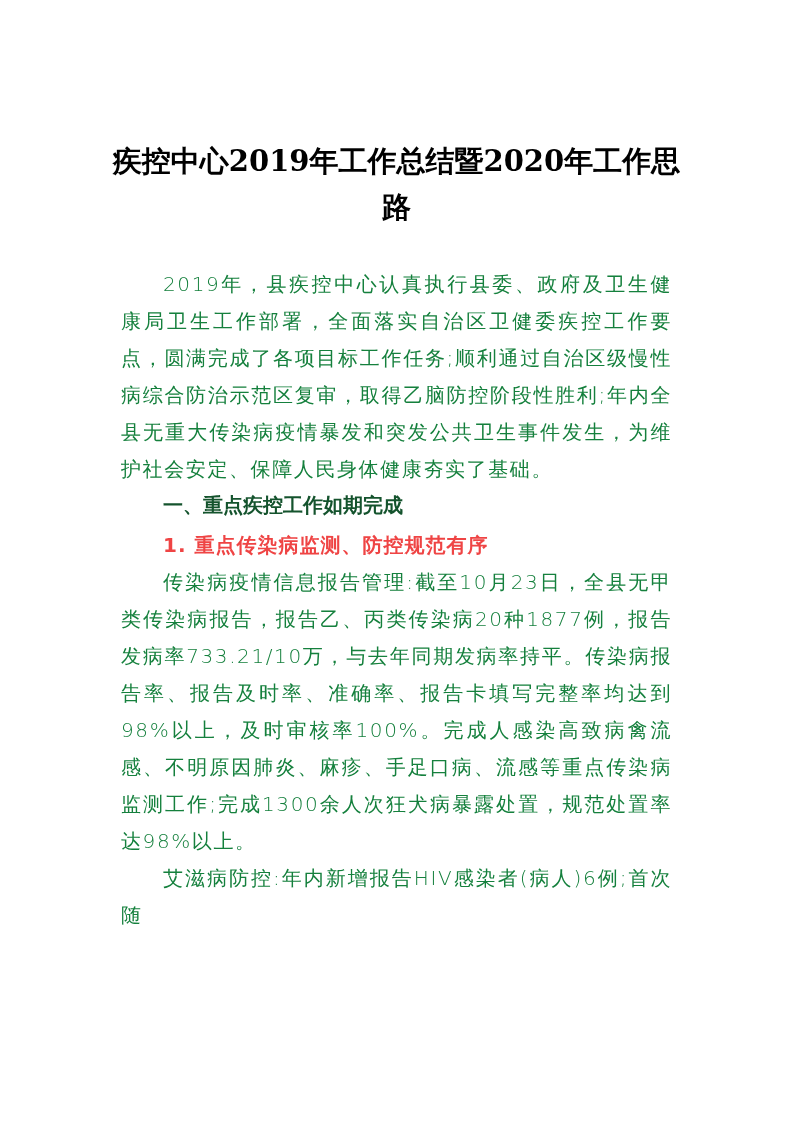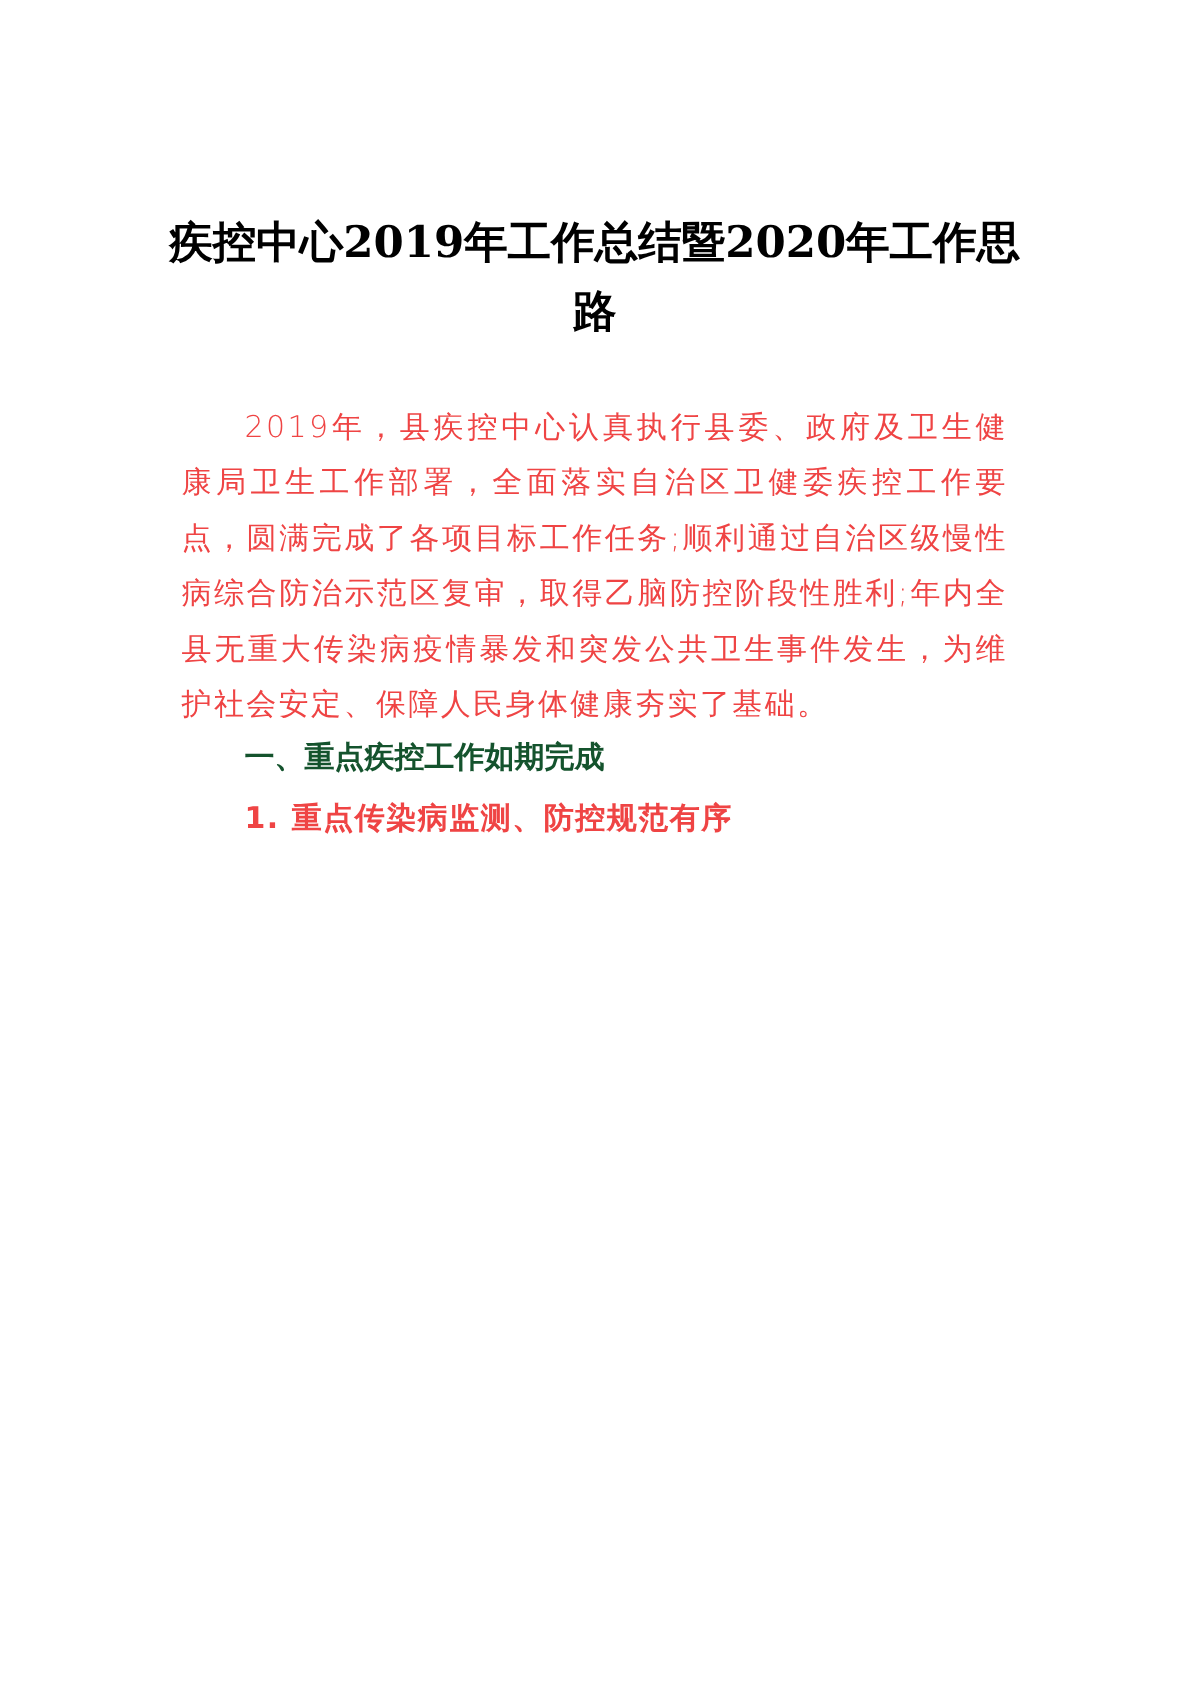--- a/index.html
+++ b/index.html
@@ -4,31 +4,33 @@
 <style>
   html, body { margin: 0; padding: 0; background: #ffffff; }
   body { width: 793px; height: 1122px; position: relative; overflow: hidden;
          font-family: "DejaVu Serif", "Liberation Serif", serif; color: #111; }
   .page { position: absolute; left: 0; top: 0; width: 786px; height: 1122px; background: #fff; }
   .title { position: absolute; left: 110px; width: 573px; top: 138px; text-align: center;
            font-family: "DejaVu Serif", serif; font-weight: bold; font-size: 29px;
            line-height: 46px; letter-spacing: 0px; color: #000; }
   .body { position: absolute; left: 121px; width: 551px; top: 266px; }
   .p { font-size: 20px; line-height: 37px; text-align: justify; text-align-last: left;
-       letter-spacing: 1.6px; margin: 0; color: #ef4444; font-family: "DejaVu Sans", sans-serif; font-weight: 300; }
+       letter-spacing: 1.6px; margin: 0; color: #15803d; font-family: "DejaVu Sans", sans-serif; font-weight: 300; }
   .p.indent { text-indent: 42px; }
   .h1 { font-family: Liberation Mono, monospace; font-weight: bold; font-size: 20px;
         line-height: 38px; margin: 0; text-indent: 42px; color: #14532d; }
   .h2 { font-family: "DejaVu Sans", sans-serif; font-weight: bold; font-size: 20px;
         line-height: 38px; margin: 0; text-indent: 42px; color: #ef4444; letter-spacing: 1px; }
 </style>
 </head>
 <body>
 
 <div class="page">
   <div class="title">疾控中心2019年工作总结暨2020年工作思路</div>
 
   <div class="body">
     <p class="p indent">2019年，县疾控中心认真执行县委、政府及卫生健康局卫生工作部署，全面落实自治区卫健委疾控工作要点，圆满完成了各项目标工作任务;顺利通过自治区级慢性病综合防治示范区复审，取得乙脑防控阶段性胜利;年内全县无重大传染病疫情暴发和突发公共卫生事件发生，为维护社会安定、保障人民身体健康夯实了基础。</p>
     <p class="h1">一、重点疾控工作如期完成</p>
     <p class="h2">1. 重点传染病监测、防控规范有序</p>
+    <p class="p indent">传染病疫情信息报告管理:截至10月23日，全县无甲类传染病报告，报告乙、丙类传染病20种1877例，报告发病率733.21/10万，与去年同期发病率持平。传染病报告率、报告及时率、准确率、报告卡填写完整率均达到98%以上，及时审核率100%。完成人感染高致病禽流感、不明原因肺炎、麻疹、手足口病、流感等重点传染病监测工作;完成1300余人次狂犬病暴露处置，规范处置率达98%以上。</p>
+    <p class="p indent">艾滋病防控:年内新增报告HIV感染者(病人)6例;首次随</p>
   </div>
 </div>
 
 </body></html>

